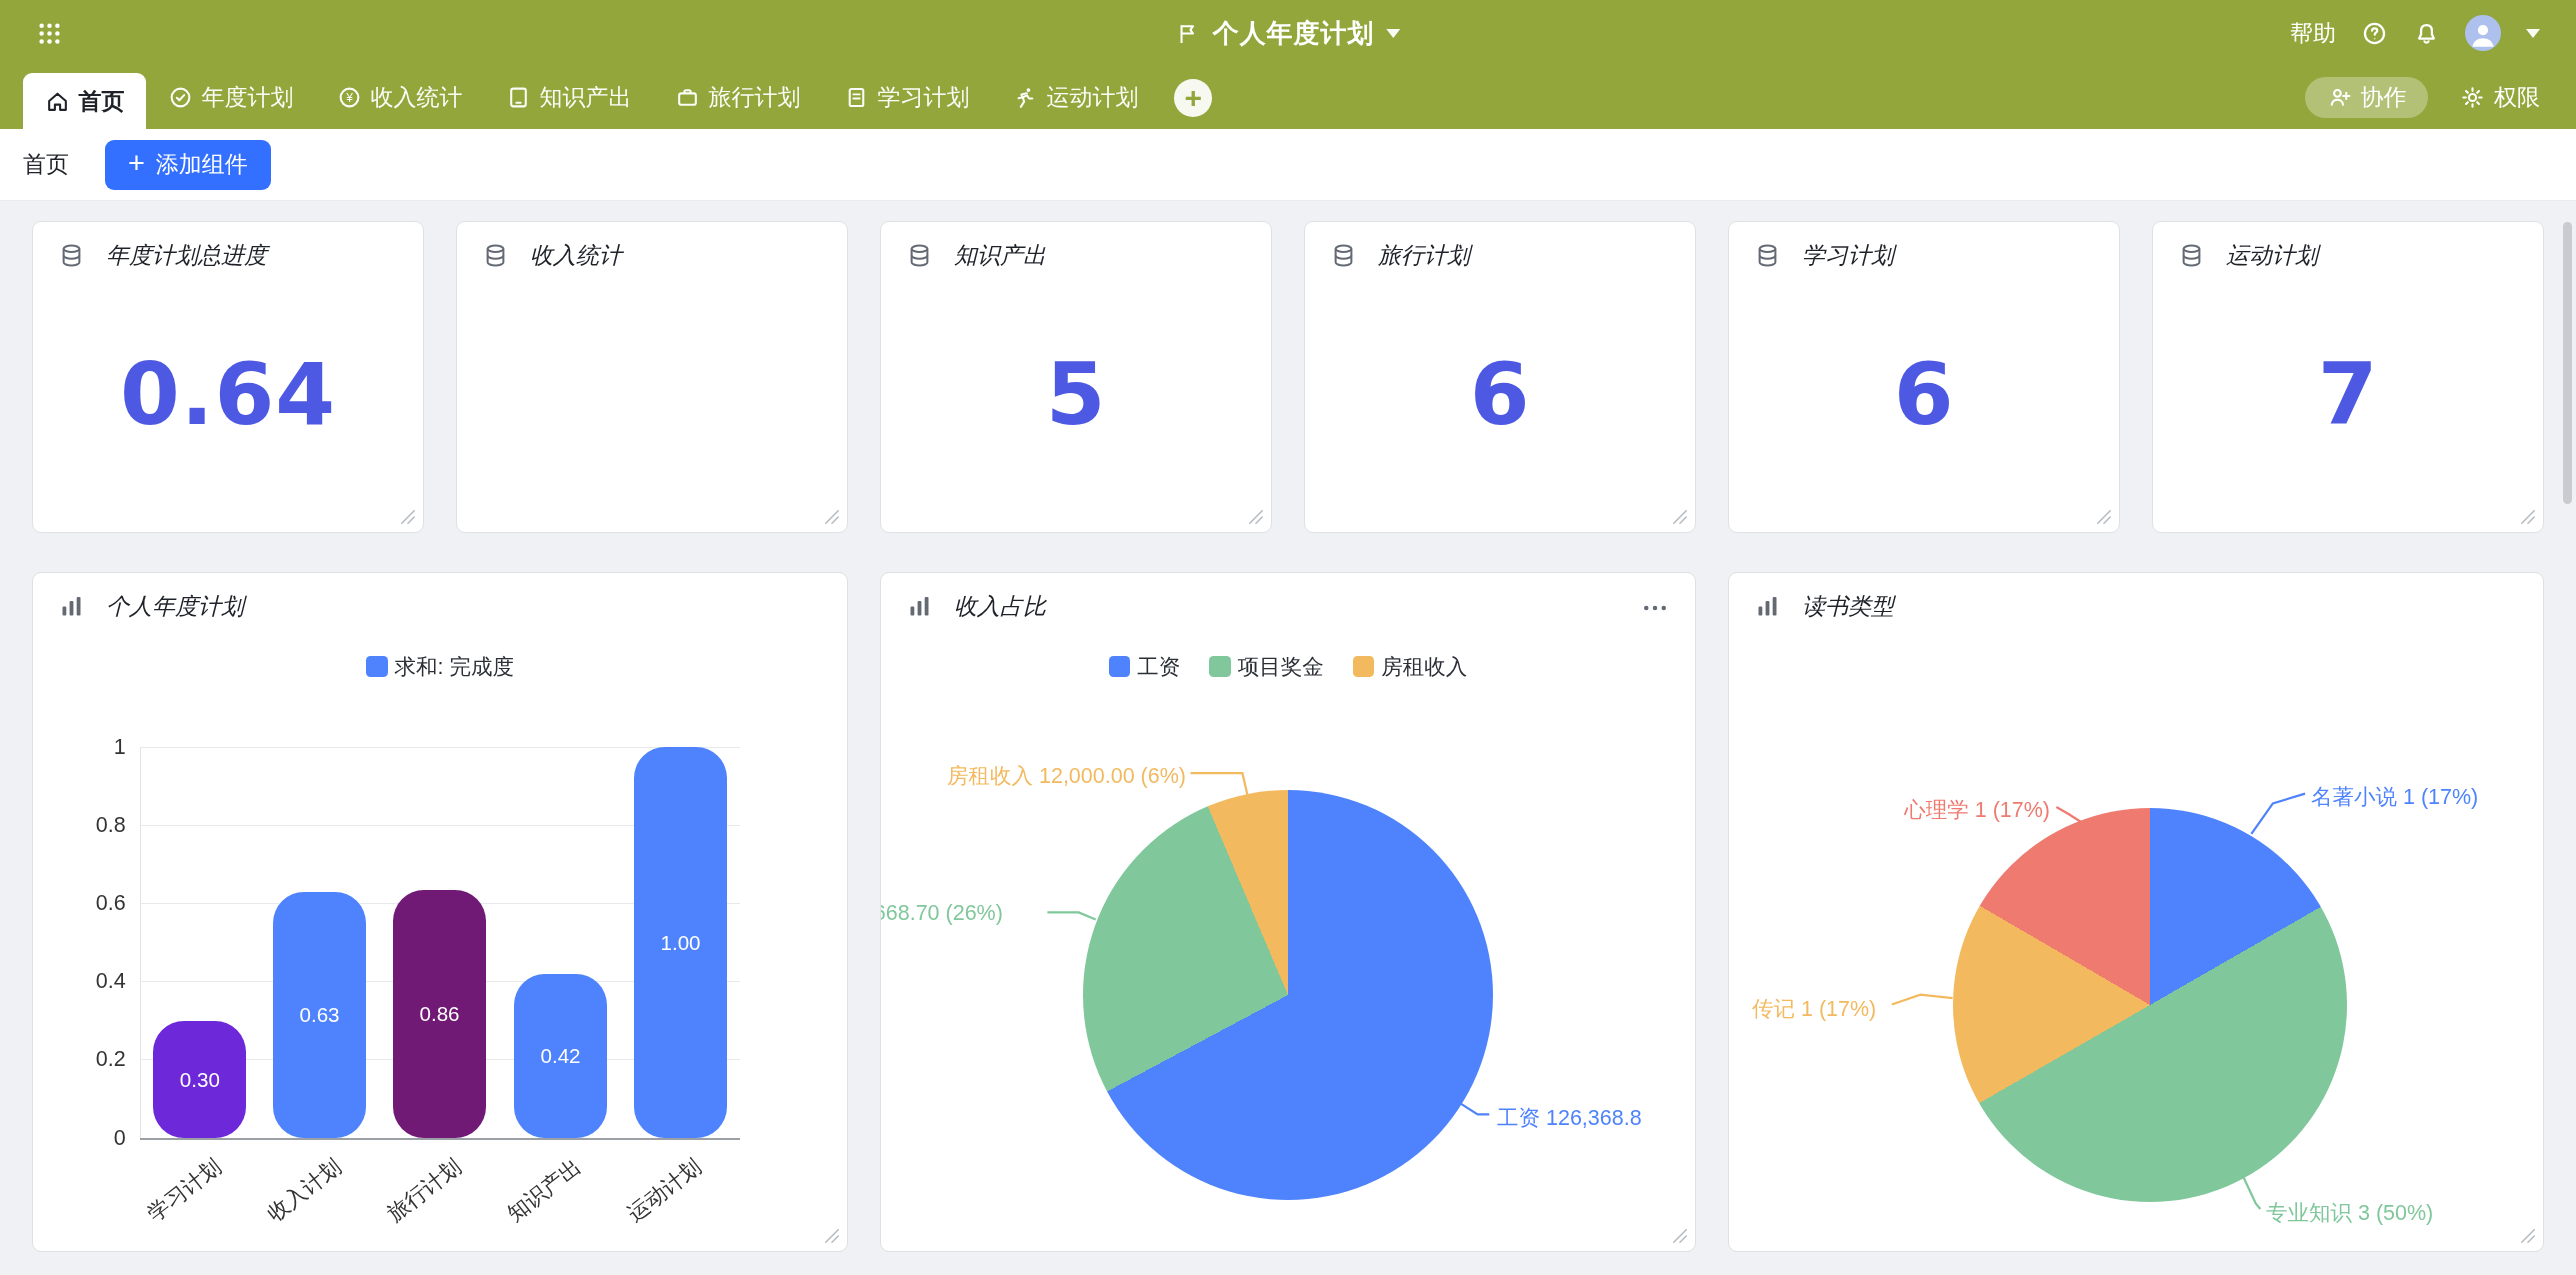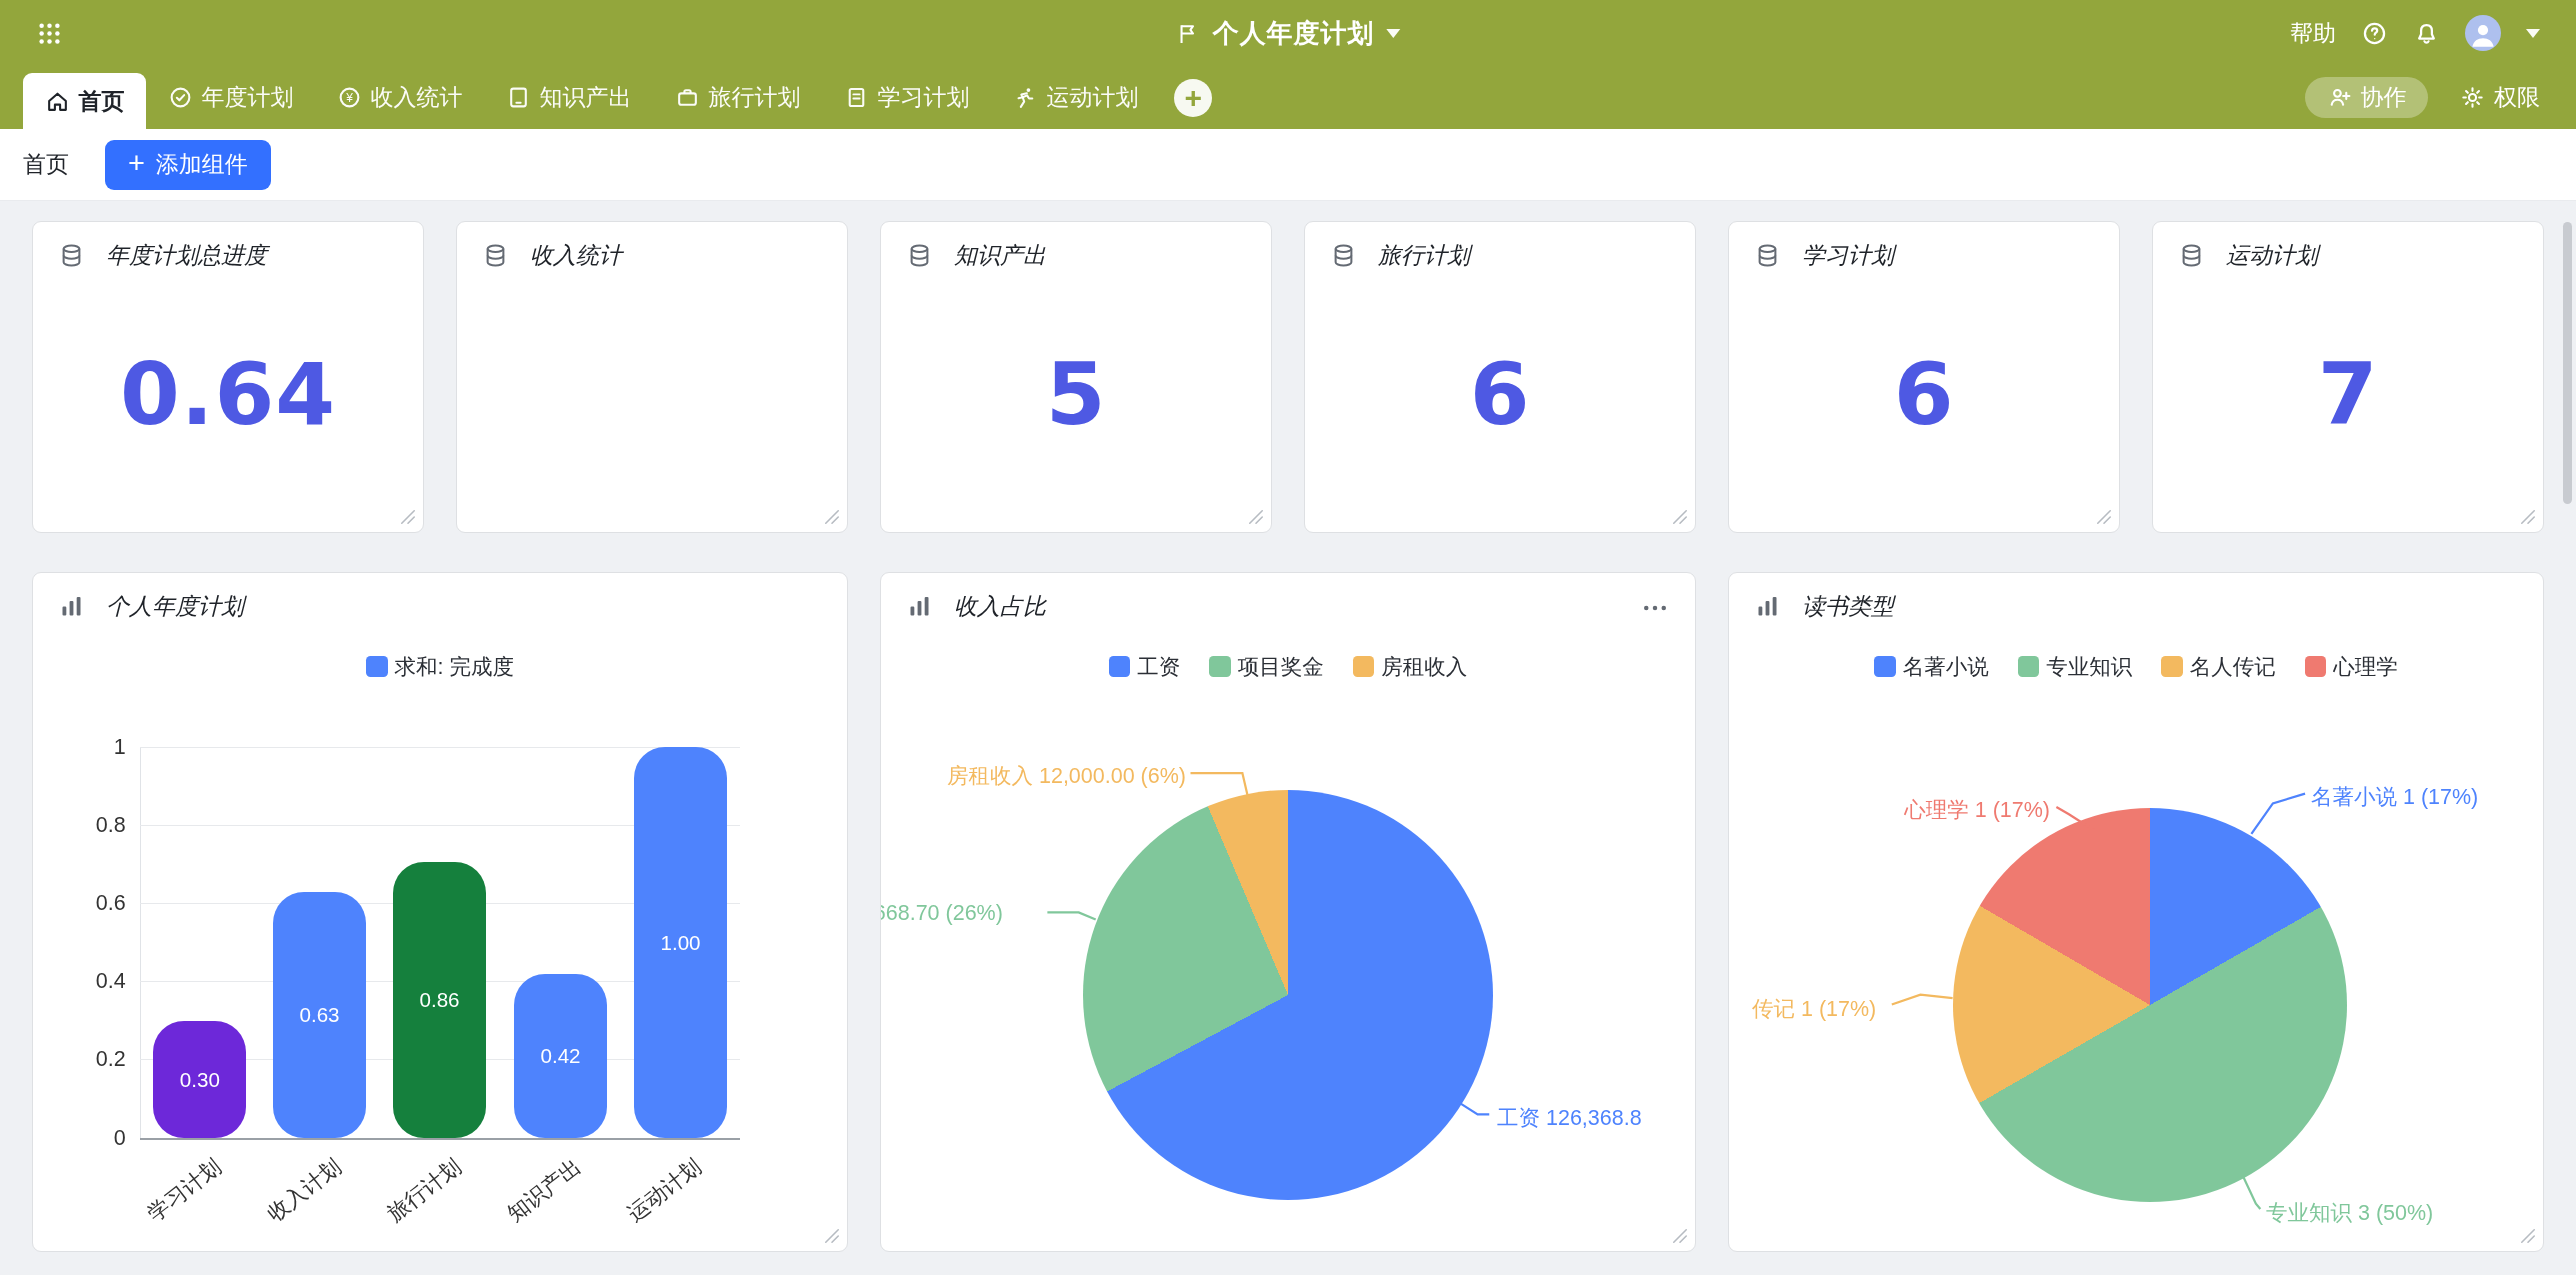--- a/index.html
+++ b/index.html
@@ -379,21 +379,21 @@
           <div class="gl" style="top: 0px;"></div>
           <div class="ytick" style="top: 0px;">1</div>
           <div class="bar" style="left: 13.4px; height: 117px; background: #6d28d9;">
             <span class="bar-label">0.30</span>
           </div>
           <div class="xtick" style="right: 531px;">学习计划</div>
           <div class="bar" style="left: 133px; height: 246px; background: rgb(78, 131, 253);">
             <span class="bar-label">0.63</span>
           </div>
           <div class="xtick" style="right: 411px;">收入计划</div>
-          <div class="bar" style="left: 253px; height: 276px; background: #15803d;">
+          <div class="bar" style="left: 253px; height: 248px; background: #701a75;">
             <span class="bar-label">0.86</span>
           </div>
           <div class="xtick" style="right: 291px;">旅行计划</div>
           <div class="bar" style="left: 374px; height: 164px; background: rgb(78, 131, 253);">
             <span class="bar-label">0.42</span>
           </div>
           <div class="xtick" style="right: 171px;">知识产出</div>
           <div class="bar" style="left: 494px; height: 391px; background: rgb(78, 131, 253);">
             <span class="bar-label">1.00</span>
           </div>
@@ -458,38 +458,20 @@
       <div class="card-head">
         <span class="head-icon">
           <svg viewBox="0 0 24 24" fill="currentColor">
               <rect x="4" y="12" width="3.4" height="8" rx="1"></rect>
               <rect x="10.3" y="7" width="3.4" height="13" rx="1"></rect>
               <rect x="16.6" y="3.5" width="3.4" height="16.5" rx="1"></rect>
             </svg>
         </span>
         <span>读书类型</span>
       </div>
-      <div class="legend-row" id="legend-pie-2">
-          <span class="legend-item">
-            <span class="swatch" style="background: rgb(78, 131, 253);"></span>
-            <span>名著小说</span>
-          </span>
-          <span class="legend-item">
-            <span class="swatch" style="background: rgb(128, 199, 155);"></span>
-            <span>专业知识</span>
-          </span>
-          <span class="legend-item">
-            <span class="swatch" style="background: rgb(243, 185, 95);"></span>
-            <span>名人传记</span>
-          </span>
-          <span class="legend-item">
-            <span class="swatch" style="background: rgb(239, 122, 112);"></span>
-            <span>心理学</span>
-          </span>
-        </div>
       <div class="pie" id="pie-2" style="left: 224px; top: 235px; width: 394px; height: 394px; background: conic-gradient(rgb(78, 131, 253) 0%, rgb(78, 131, 253) 16.7%, rgb(128, 199, 155) 16.7%, rgb(128, 199, 155) 66.7%, rgb(243, 185, 95) 66.7%, rgb(243, 185, 95) 83.4%, rgb(239, 122, 112) 83.4%, rgb(239, 122, 112) 100%);"></div>
       <svg class="leader" viewBox="0 0 910 759" preserveAspectRatio="none">
         <polyline points="408,288 380,270 366,262" fill="none" stroke-width="2.5" stroke="#EF7A70"></polyline>
         <polyline points="584,292 608,258 644,247" fill="none" stroke-width="2.5" stroke="#4E83FD"></polyline>
         <polyline points="250,476 214,472 182,483" fill="none" stroke-width="2.5" stroke="#F3B95F"></polyline>
         <polyline points="574,674 589,706 594,712" fill="none" stroke-width="2.5" stroke="#80C79B"></polyline>
       </svg>
       <span class="callout" style="right: 493px; top: 222px; color: rgb(239, 122, 112);">心理学 1 (17%)</span>
       <span class="callout" style="left: 582px; top: 209px; color: rgb(78, 131, 253);">名著小说 1 (17%)</span>
       <span class="callout" style="left: 23px; top: 421px; color: rgb(243, 185, 95);">传记 1 (17%)</span>

